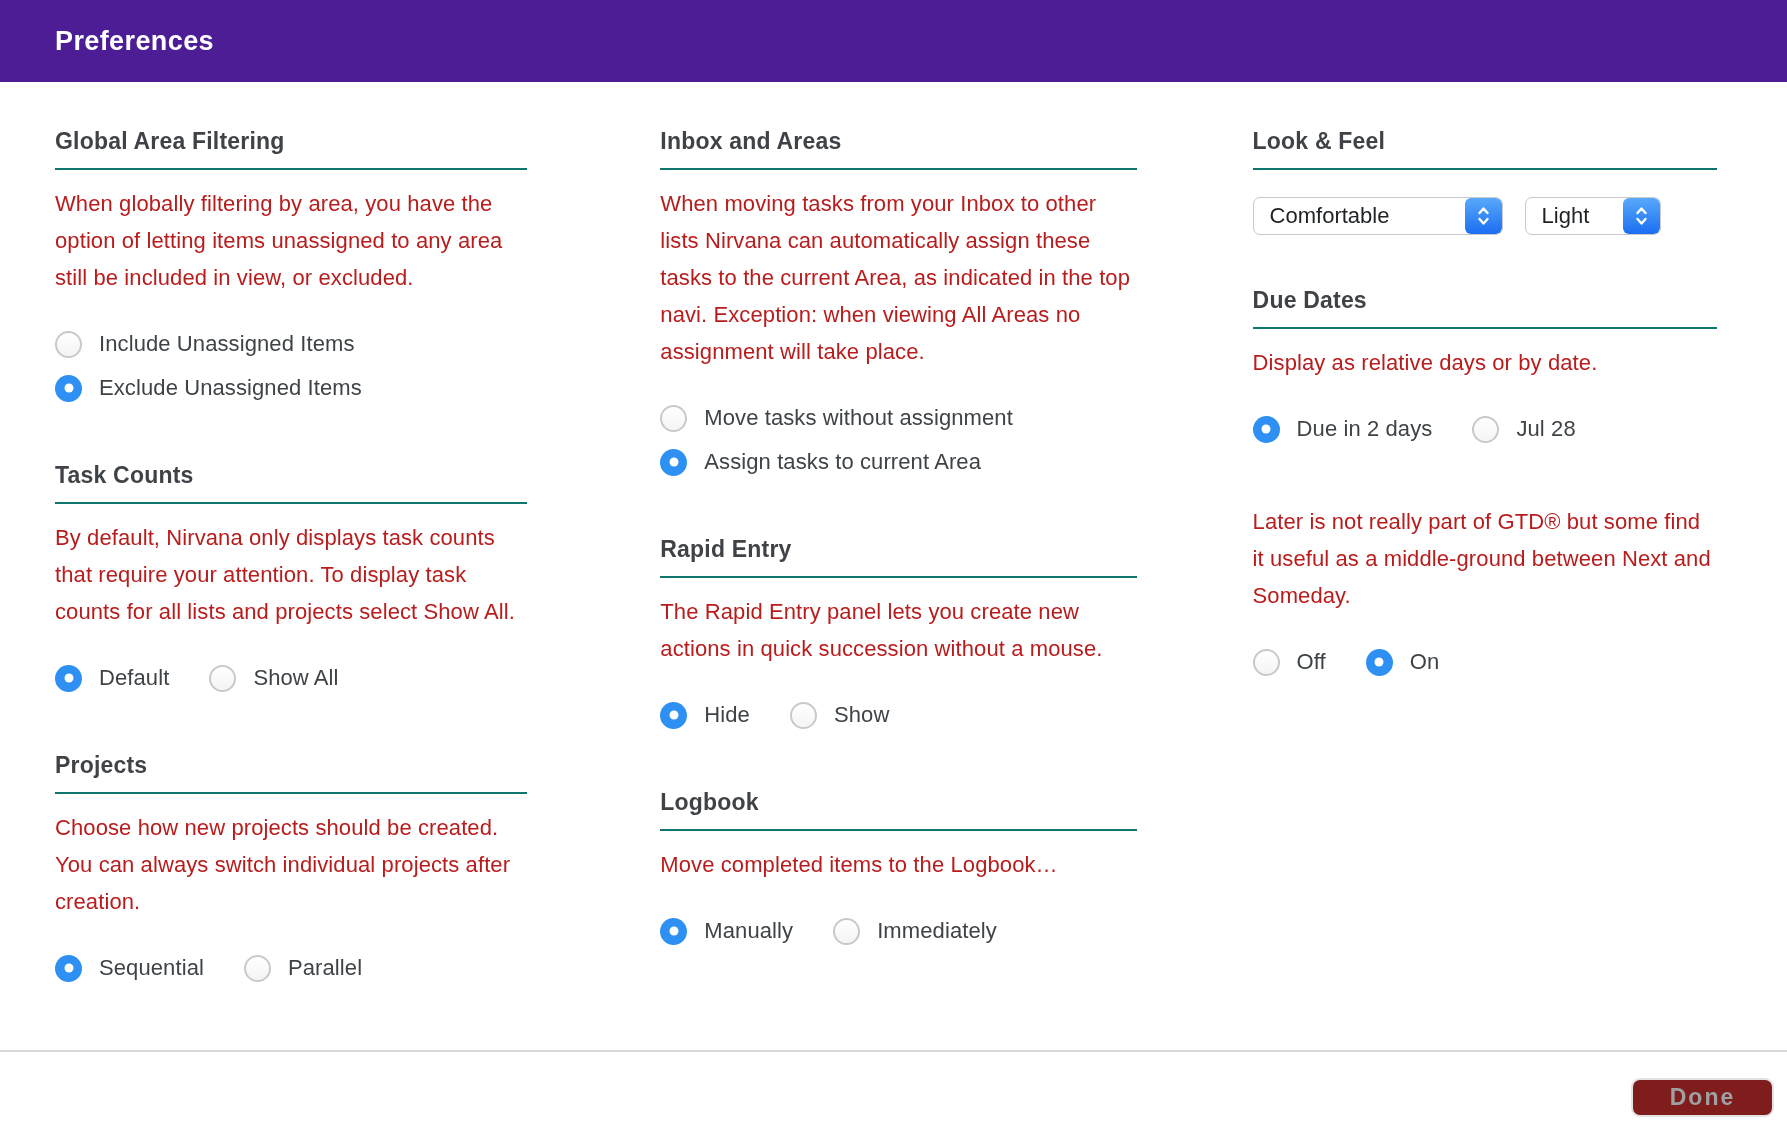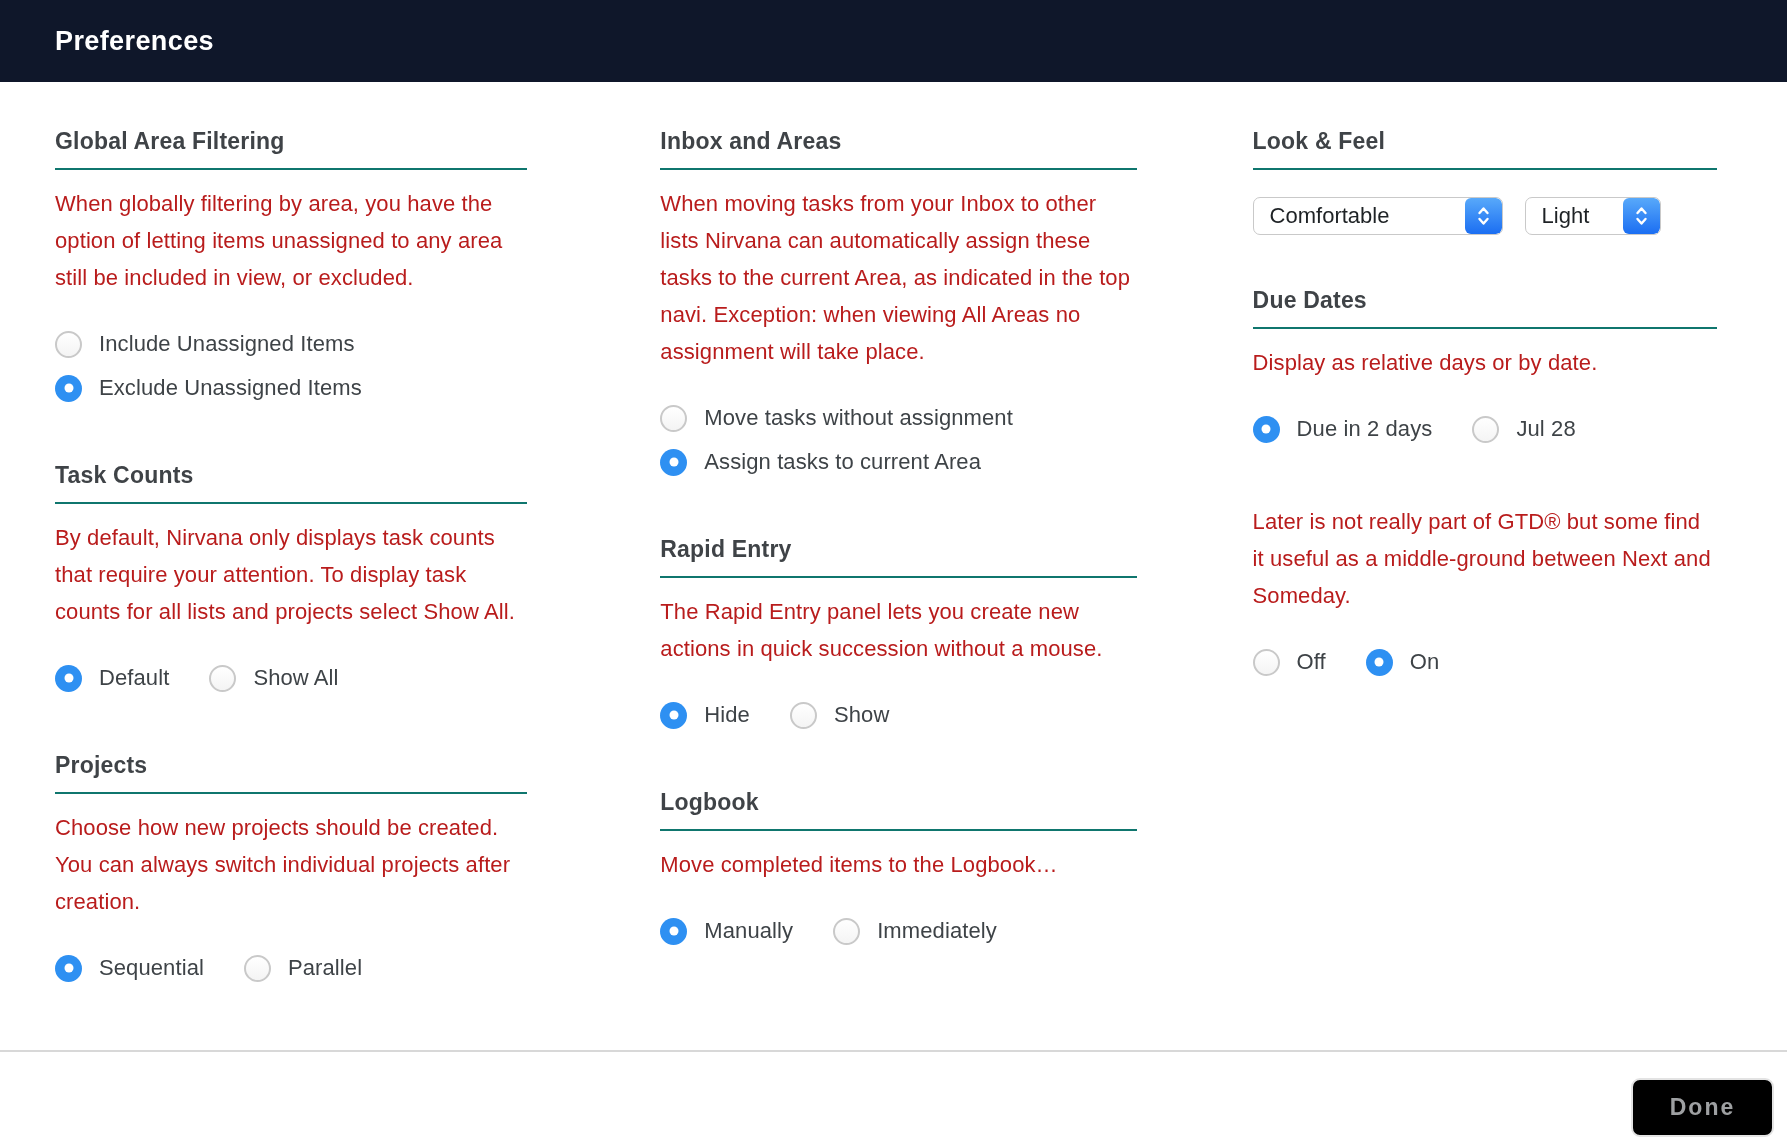--- a/index.html
+++ b/index.html
@@ -6,21 +6,21 @@
   html, body { margin: 0; padding: 0; }
   body {
     width: 1787px; height: 1146px;
     position: relative;
     background: #ffffff;
     font-family: "Liberation Sans", sans-serif;
     overflow: hidden;
   }
   .header {
     height: 82px;
-    background: #0f172a;
+    background: #4c1d95;
     display: flex;
     align-items: center;
     padding-left: 55px;
   }
   .header h1 {
     margin: 0;
     color: #ffffff;
     font-size: 27px;
     font-weight: 700;
     letter-spacing: 0.4px;
@@ -130,22 +130,22 @@
     top: 1050px;
     height: 96px;
     background: #ffffff;
     border-top: 2px solid #D8D8D8;
   }
   .done-btn {
     position: absolute;
     top: 26px;
     right: 13px;
     width: 143px;
-    height: 59px;
-    background: #000000;
+    height: 39px;
+    background: #7f1d1d;
     border: 2px solid #E3E3E3;
     border-radius: 9px;
     color: #9EA0A2;
     font-family: "Liberation Sans", sans-serif;
     font-size: 23px;
     font-weight: 700;
     letter-spacing: 2px;
     cursor: pointer;
   }
 </style>

